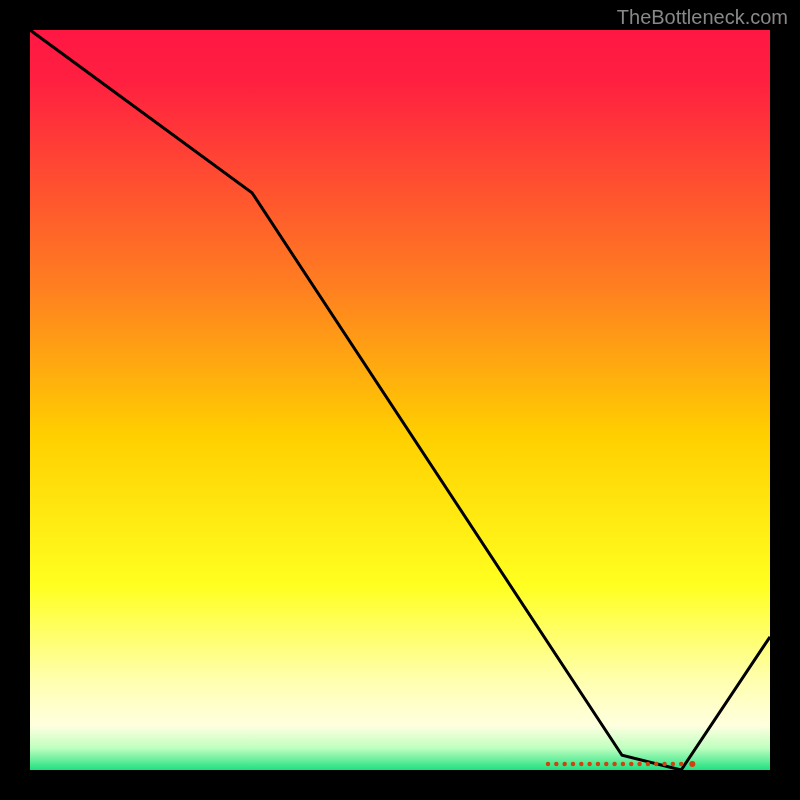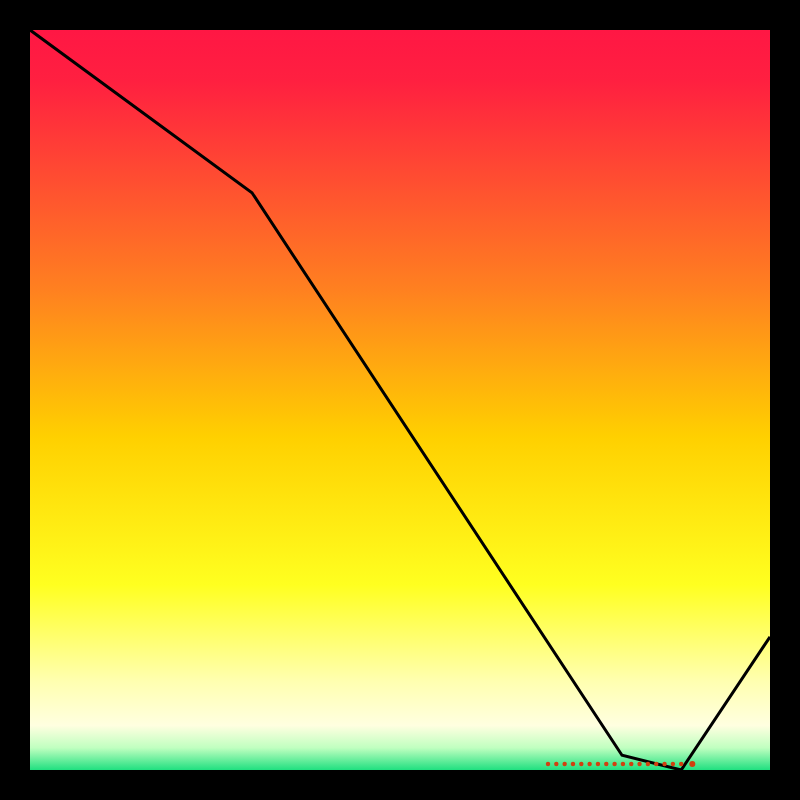--- a/index.html
+++ b/index.html
@@ -71,13 +71,14 @@
         <circle cx="631.25" cy="764" r="2.2" fill="#d04010"></circle>
         <circle cx="639.5749999999999" cy="764" r="2.2" fill="#d04010"></circle>
         <circle cx="647.9" cy="764" r="2.2" fill="#d04010"></circle>
         <circle cx="656.2249999999999" cy="764" r="2.2" fill="#d04010"></circle>
         <circle cx="664.5500000000001" cy="764" r="2.2" fill="#d04010"></circle>
         <circle cx="672.875" cy="764" r="2.2" fill="#d04010"></circle>
         <circle cx="681.2" cy="764" r="2.2" fill="#d04010"></circle>
         <circle cx="692.3000000000001" cy="764" r="3" fill="#d04010"></circle>
       </g>
   </svg>
+  <div class="watermark">TheBottleneck.com</div>
 </div>
 
 </body></html>

